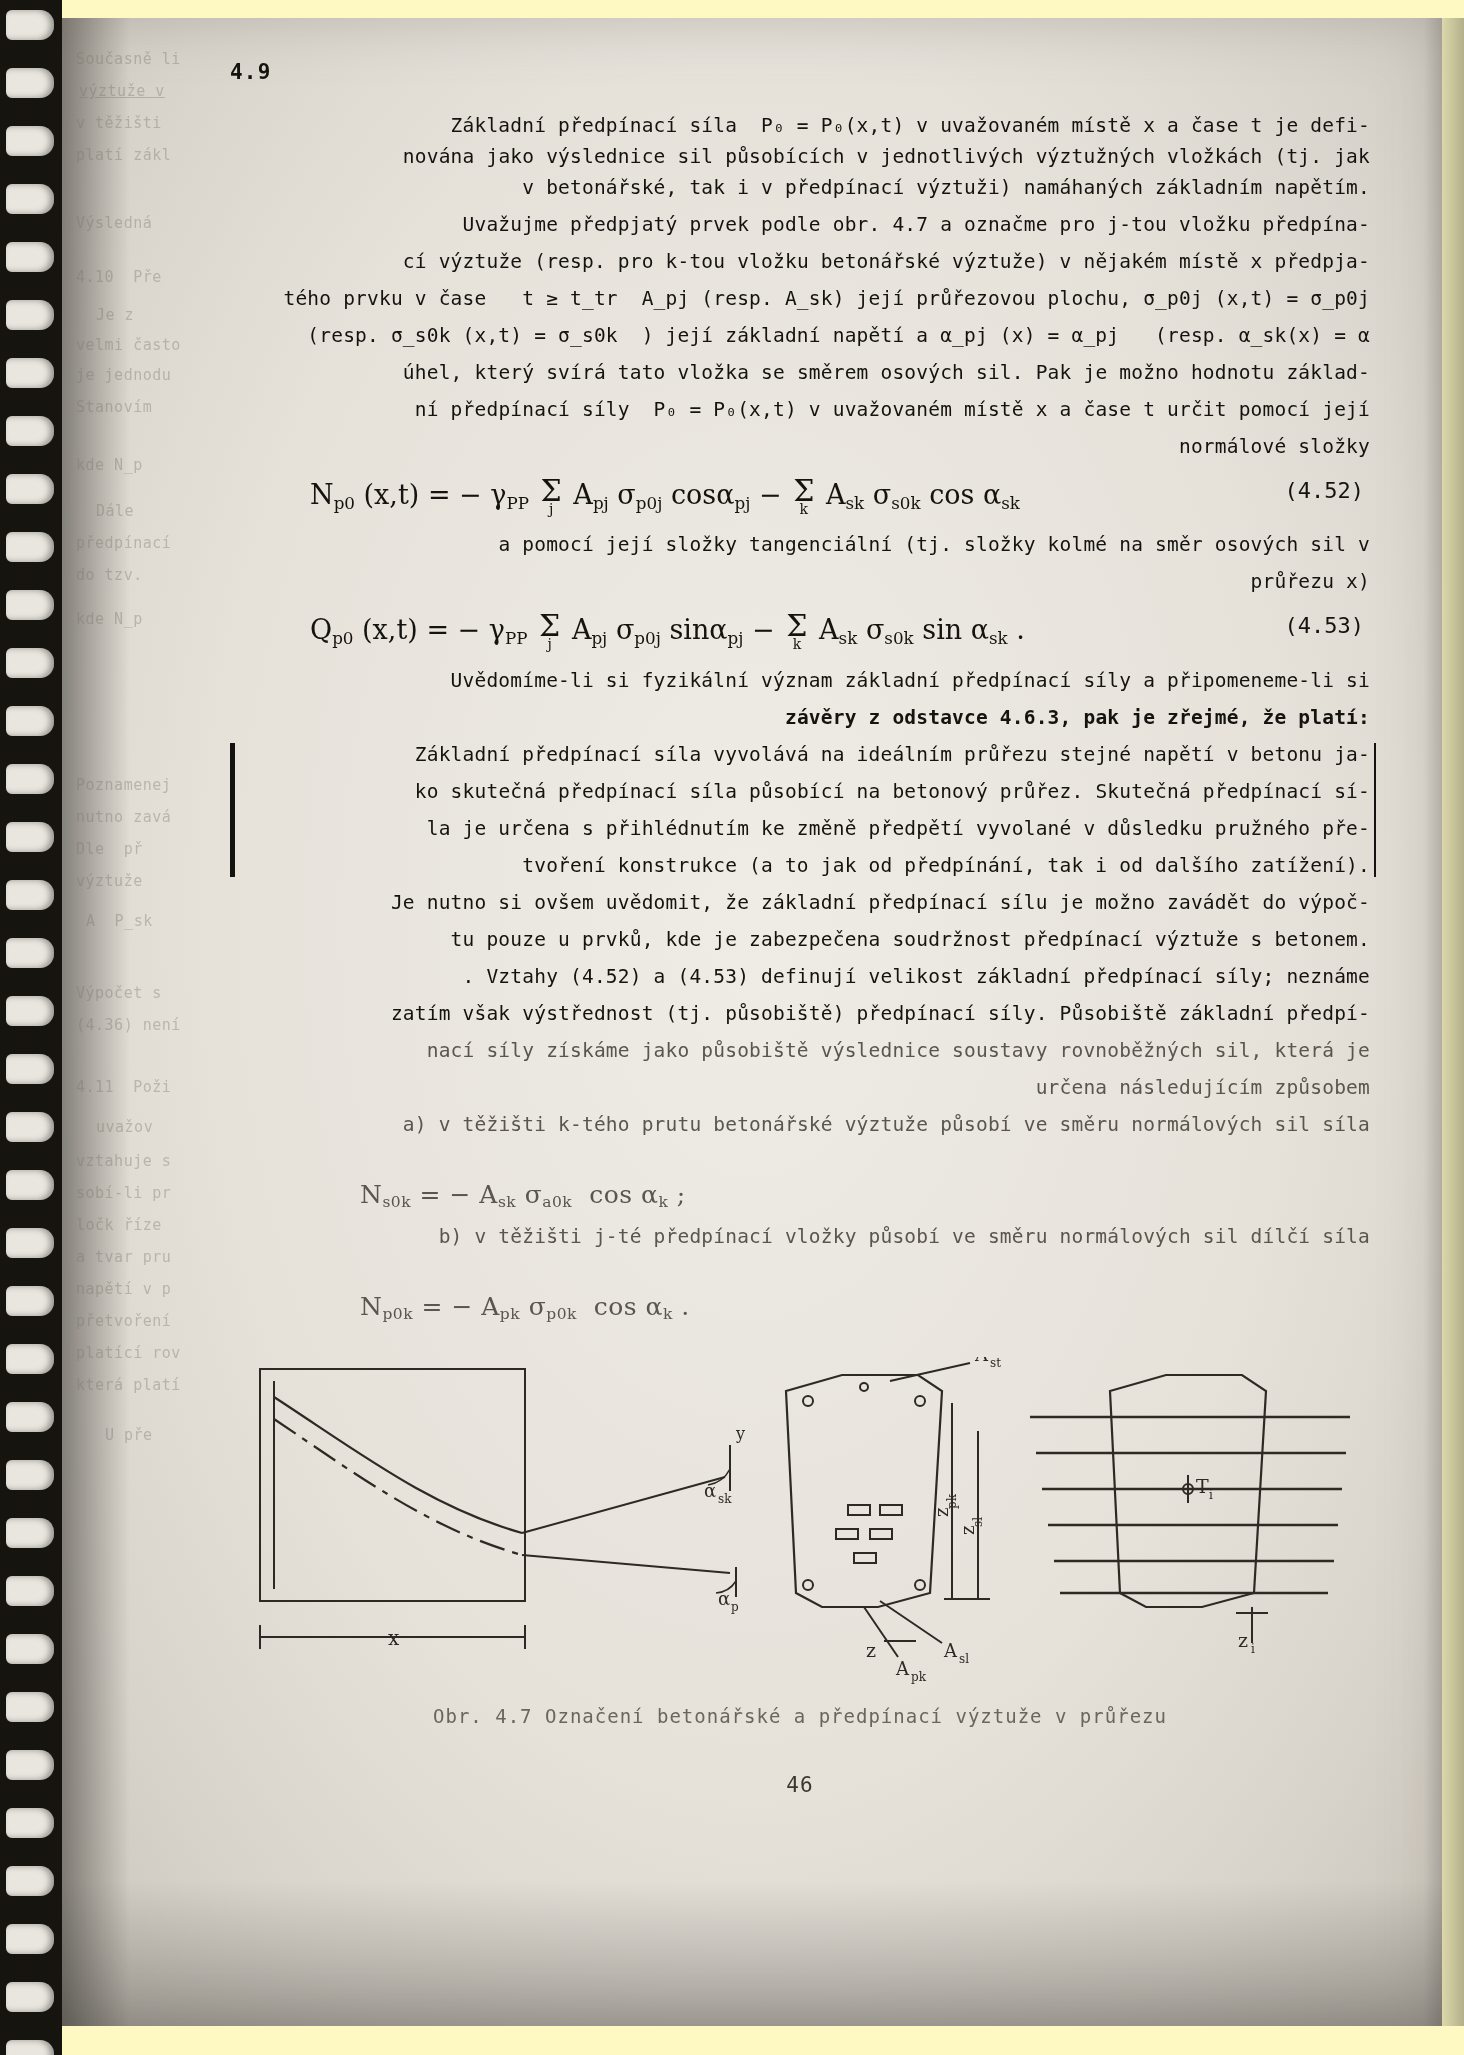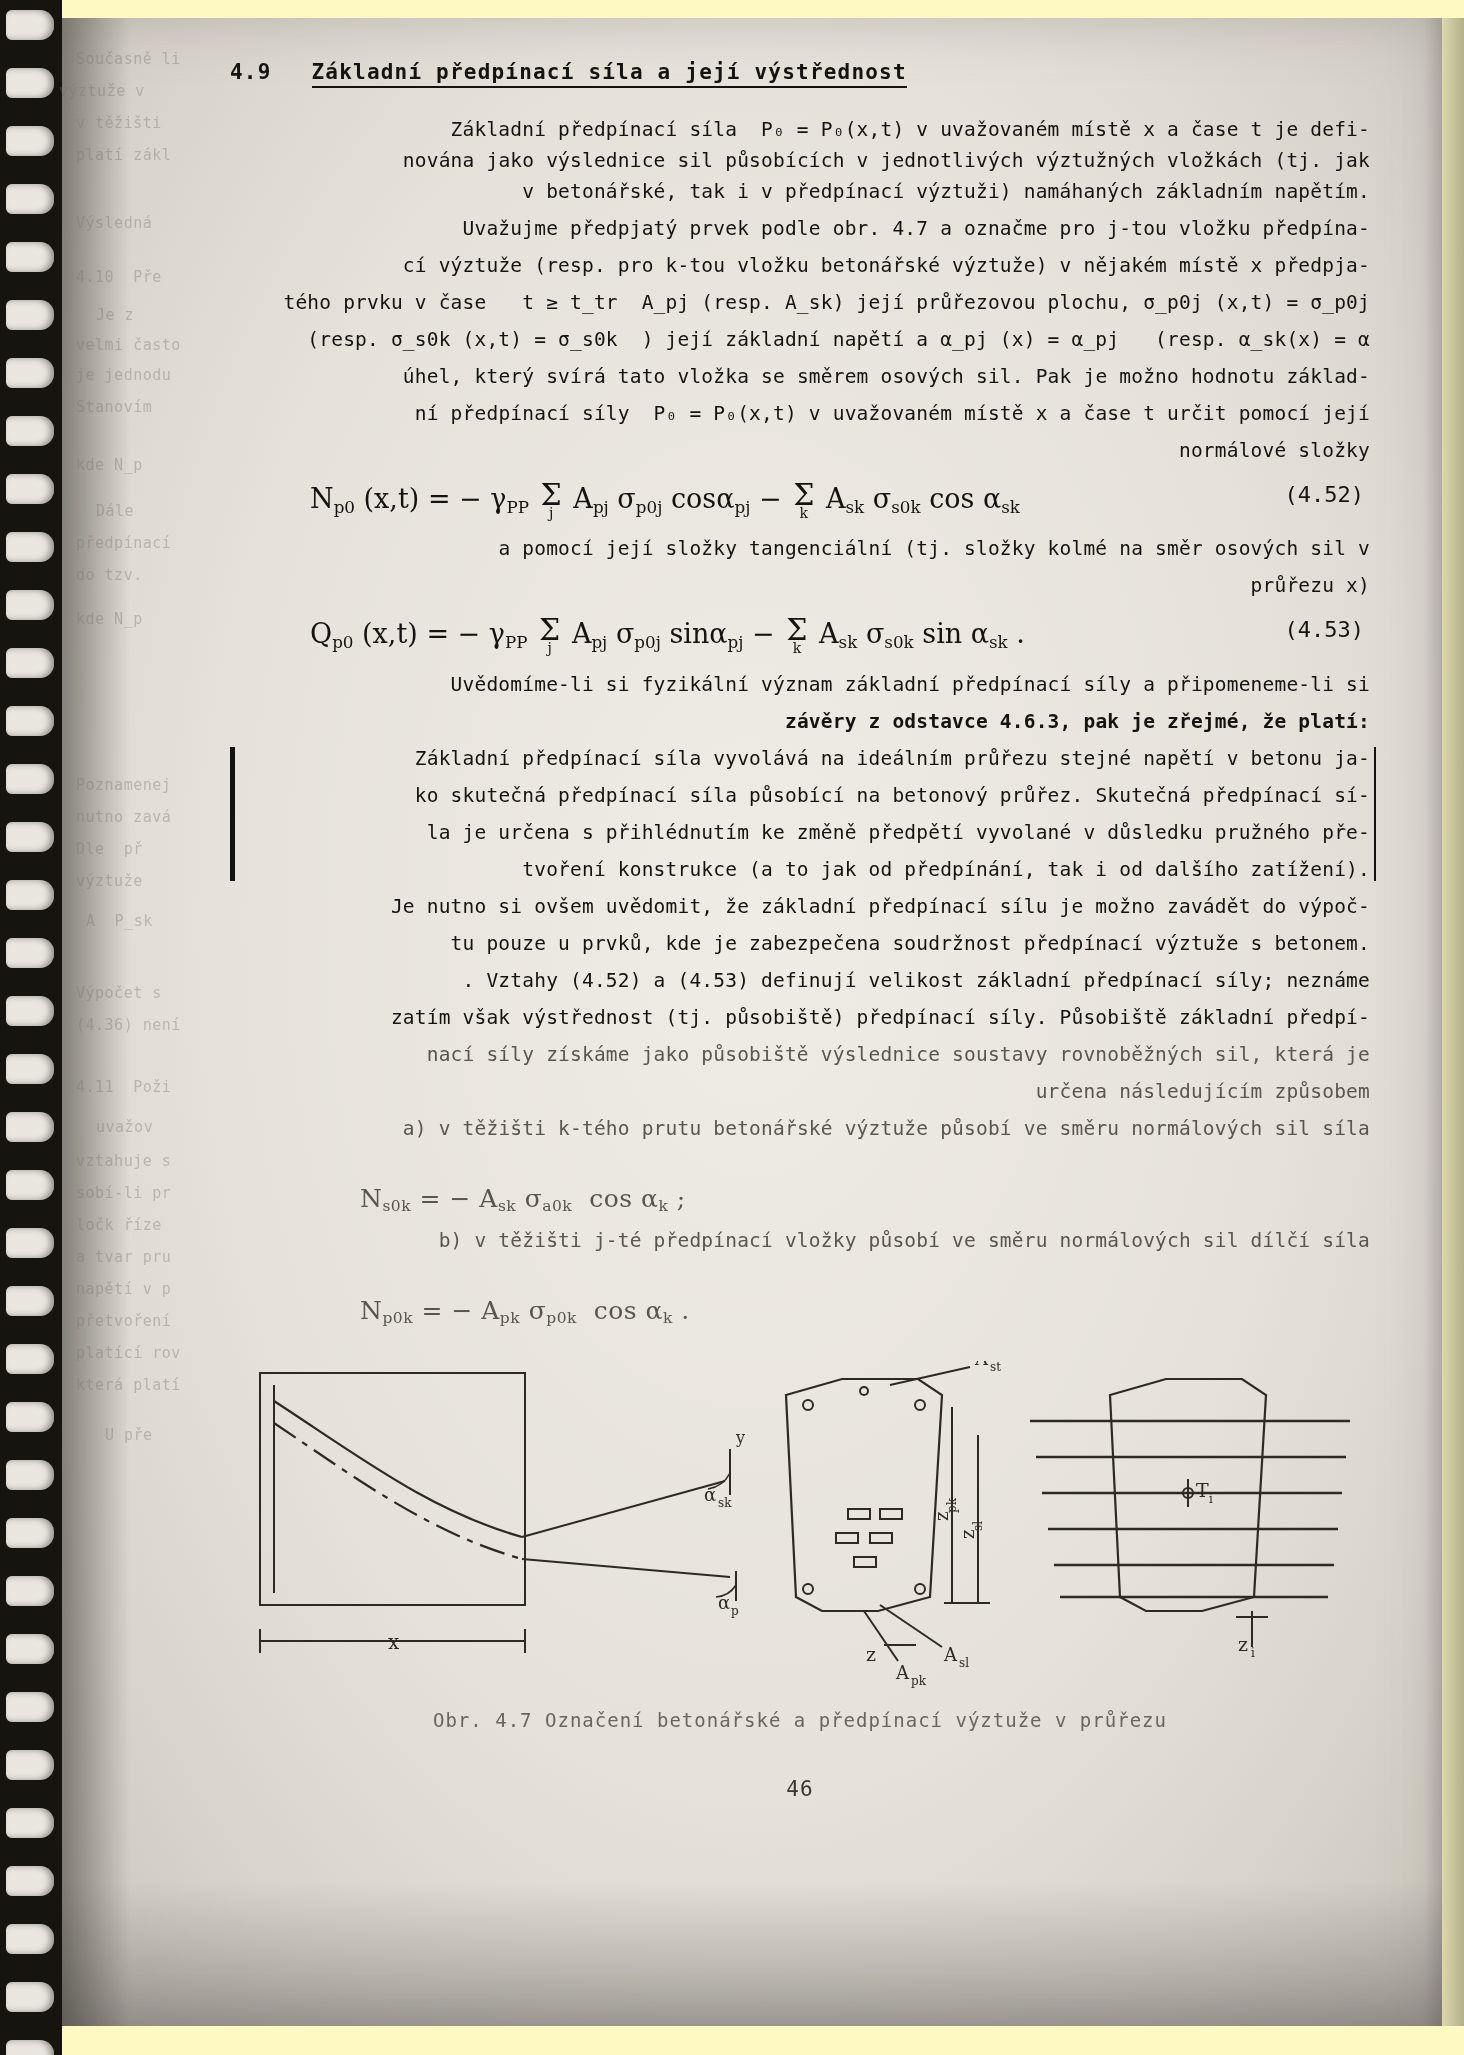--- a/index.html
+++ b/index.html
@@ -231,21 +231,21 @@
       <div class="hole" style="top: 1750px;"></div>
       <div class="hole" style="top: 1808px;"></div>
       <div class="hole" style="top: 1866px;"></div>
       <div class="hole" style="top: 1924px;"></div>
       <div class="hole" style="top: 1982px;"></div>
       <div class="hole" style="top: 2040px;"></div>
     </div>
 
   <div>
     <div class="ghost" style="left:76px; top:44px;">Současně li</div>
-    <div class="ghost" style="left:59px; top:76px;">výztuže v</div>
+    <div class="ghost" style="left:79px; top:76px;text-decoration:underline;">výztuže v</div>
     <div class="ghost" style="left:76px; top:108px;">v těžišti</div>
     <div class="ghost" style="left:76px; top:140px;">platí zákl</div>
     <div class="ghost" style="left:76px; top:208px;">Výsledná</div>
     <div class="ghost" style="left:76px; top:262px;">4.10  Pře</div>
     <div class="ghost" style="left:96px; top:300px;">Je z</div>
     <div class="ghost" style="left:76px; top:330px;">velmi často</div>
     <div class="ghost" style="left:76px; top:360px;">je jednodu</div>
     <div class="ghost" style="left:76px; top:392px;">Stanovím</div>
     <div class="ghost" style="left:76px; top:450px;">kde N_p</div>
     <div class="ghost" style="left:96px; top:496px;">Dále</div>
@@ -269,21 +269,20 @@
     <div class="ghost" style="left:76px; top:1306px;">přetvoření</div>
     <div class="ghost" style="left:76px; top:1338px;">platící rov</div>
     <div class="ghost" style="left:76px; top:1370px;">která platí</div>
     <div class="ghost" style="left:84px; top:1420px;margin-left:21px;">U pře</div>
   </div>
 
   <div class="content">
 
     <div class="sec-head">
       <span class="sec-num">4.9</span>
-      <span class="sec-title">Základní předpínací síla a její výstřednost</span>
     </div>
 
     <p class="body indent">Základní předpínací síla  P₀ = P₀(x,t) v uvažovaném místě x a čase t je defi-
 nována jako výslednice sil působících v jednotlivých výztužných vložkách (tj. jak
 v betonářské, tak i v předpínací výztuži) namáhaných základním napětím.</p>
 
     <p class="body indent">Uvažujme předpjatý prvek podle obr. 4.7 a označme pro j-tou vložku předpína-</p>
     <p class="body">cí výztuže (resp. pro k-tou vložku betonářské výztuže) v nějakém místě x předpja-</p>
     <p class="body">tého prvku v čase   t ≥ t_tr  A_pj (resp. A_sk) její průřezovou plochu, σ_p0j (x,t) = σ_p0j</p>
     <p class="body">(resp. σ_s0k (x,t) = σ_s0k  ) její základní napětí a α_pj (x) = α_pj   (resp. α_sk(x) = α</p>

